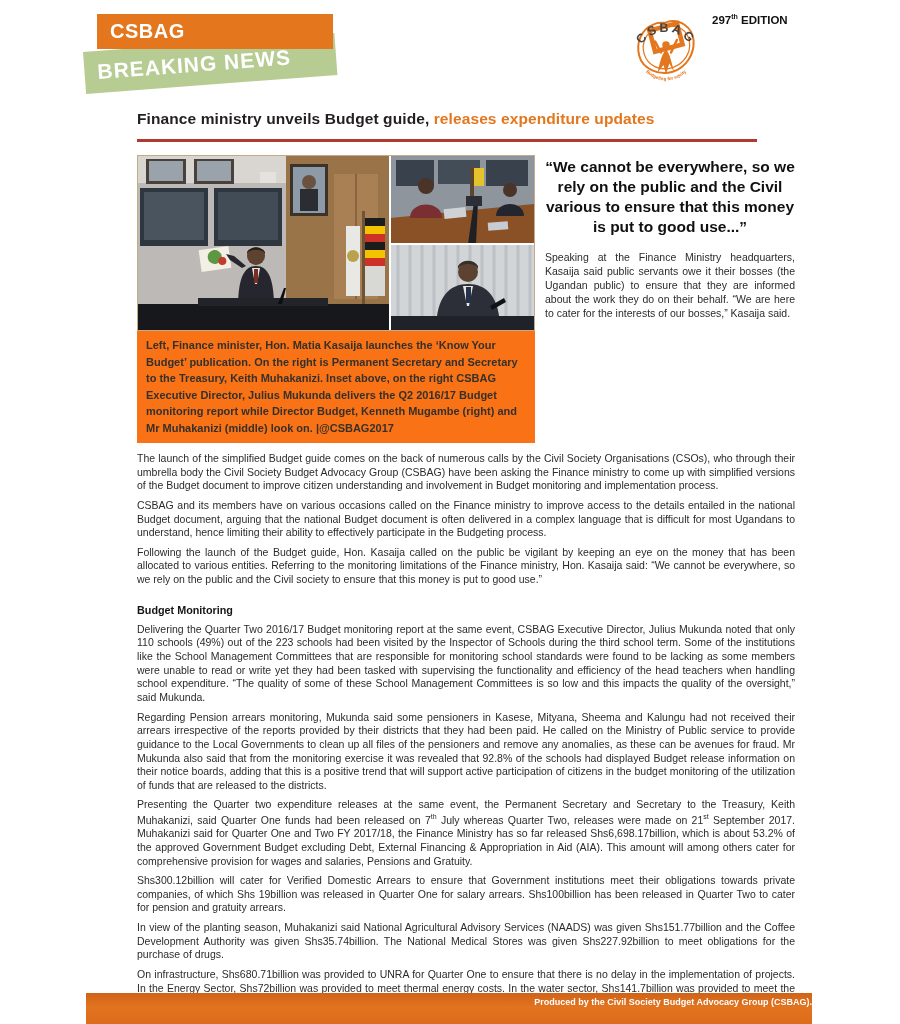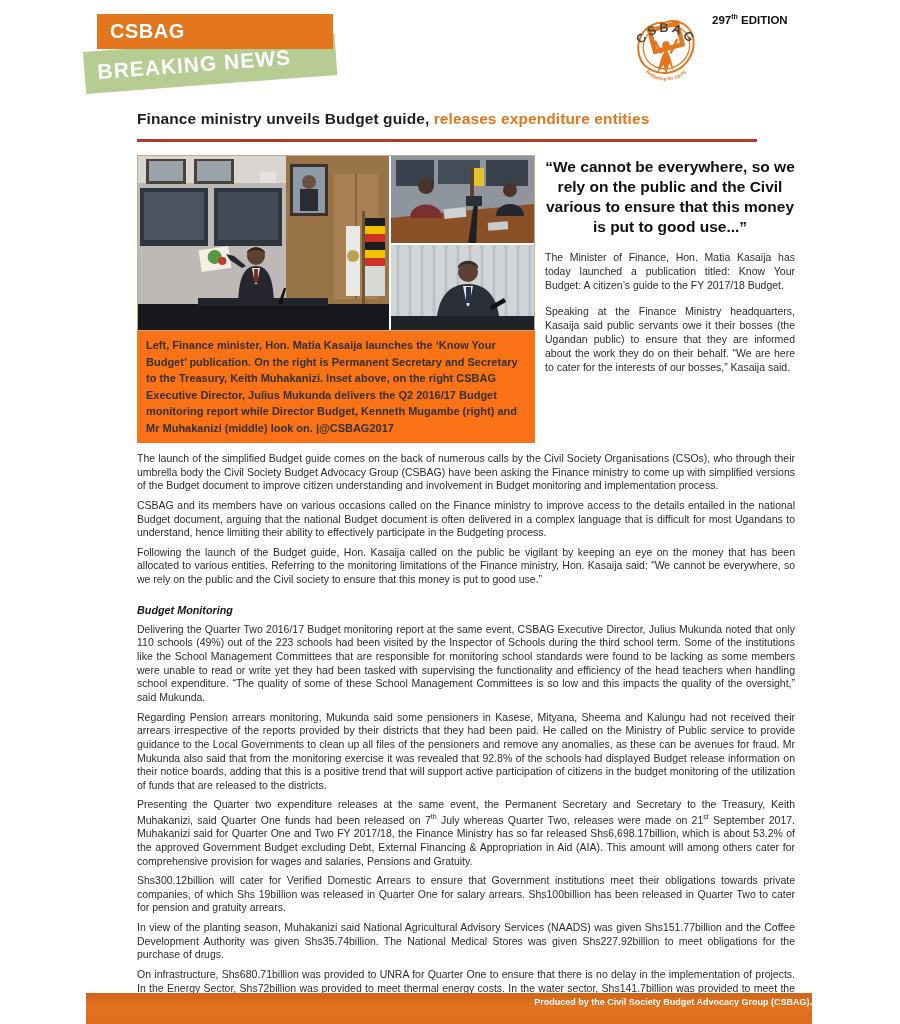--- a/index.html
+++ b/index.html
@@ -41,21 +41,21 @@
     line-height:1.5; padding:6px 9px 7px 9px; text-align:left;
   }
   .right-col { width:250px; padding-top:2px; }
   .pull-quote {
     font-size:15.5px; font-weight:700; color:#101010; text-align:center; line-height:1.3;
   }
   .right-col p { font-size:10.5px; line-height:1.34; text-align:justify; margin-top:12px; color:#2b2b2b; }
   .article { margin-top:9px; }
   .article p { font-size:10.5px; line-height:1.3; text-align:justify; margin-bottom:6px; color:#2b2b2b; }
   .article p sup { font-size:7px; }
-  .article h3 { font-size:10.8px; font-weight:700; color:#151515; margin:17px 0 7px 0;font-style:italic; }
+  .article h3 { font-size:10.8px; font-weight:700; color:#151515; margin:17px 0 7px 0; }
   
   .footer-bar {
     position:absolute; left:86px; top:993px; width:726px; height:31px;
     background:linear-gradient(180deg,#cf6318 0%, #e2731f 45%, #dd6c1c 100%);
     text-align:right; padding-top:4px;
   }
   .footer-line1 { color:#ffffff; font-size:9px; font-weight:700; }
   .footer-line2 { color:#ffe9d2; font-size:8.2px; font-weight:600; margin-top:18px; }
 </style>
 </head>
@@ -96,21 +96,21 @@
       </text>
       <text font-size="5.5" font-weight="bold" fill="#e4771d" font-family="Liberation Sans, sans-serif">
         <textPath href="#arcBottom" startOffset="50%" text-anchor="middle">Budgeting for equity</textPath>
       </text>
     </svg>
   </div>
 
   <div class="edition"><span>297</span><sup>th</sup><span> EDITION</span></div>
 
   <div class="content">
-    <div class="headline"><span>Finance ministry unveils Budget guide,</span><span class="accent"> releases expenditure entities</span></div>
+    <div class="headline"><span>Finance ministry unveils Budget guide,</span><span class="accent"> releases expenditure updates</span></div>
     <div class="headline-rule"></div>
 
     <div class="two-col">
       <div class="figure-col">
         <div class="figure-frame">
           <svg width="396" height="174" viewBox="0 0 396 174">
 
             <rect x="0" y="0" width="252" height="174" fill="#bcb9b6"></rect>
             <rect x="0" y="0" width="252" height="27" fill="#d9d6d1"></rect>
             <rect x="148" y="0" width="104" height="174" fill="#9a7449"></rect>
@@ -210,21 +210,20 @@
 
             <line x1="252" y1="0" x2="252" y2="174" stroke="#ffffff" stroke-width="2"></line>
             <line x1="252" y1="88" x2="396" y2="88" stroke="#ffffff" stroke-width="2"></line>
           </svg>
         </div>
         <div class="photo-caption">Left, Finance minister, Hon. Matia Kasaija launches the ‘Know Your Budget’ publication. On the right is Permanent Secretary and Secretary to the Treasury, Keith Muhakanizi. Inset above, on the right CSBAG Executive Director, Julius Mukunda delivers the Q2 2016/17 Budget monitoring report while Director Budget, Kenneth Mugambe (right) and Mr Muhakanizi (middle) look on. |@CSBAG2017</div>
       </div>
 
       <div class="right-col">
         <div class="pull-quote">“We cannot be everywhere, so we rely on the public and the Civil various to ensure that this money is put to good use...”</div>
-        <p>The Minister of Finance, Hon. Matia Kasaija has today launched a publication titled: Know Your Budget: A citizen’s guide to the FY 2017/18 Budget.</p>
         <p>Speaking at the Finance Ministry headquarters, Kasaija said public servants owe it their bosses (the Ugandan public) to ensure that they are informed about the work they do on their behalf. “We are here to cater for the interests of our bosses,” Kasaija said.</p>
       </div>
     </div>
 
     <div class="article">
       <p>The launch of the simplified Budget guide comes on the back of numerous calls by the Civil Society Organisations (CSOs), who through their umbrella body the Civil Society Budget Advocacy Group (CSBAG) have been asking the Finance ministry to come up with simplified versions of the Budget document to improve citizen understanding and involvement in Budget monitoring and implementation process.</p>
       <p>CSBAG and its members have on various occasions called on the Finance ministry to improve access to the details entailed in the national Budget document, arguing that the national Budget document is often delivered in a complex language that is difficult for most Ugandans to understand, hence limiting their ability to effectively participate in the Budgeting process.</p>
       <p>Following the launch of the Budget guide, Hon. Kasaija called on the public be vigilant by keeping an eye on the money that has been allocated to various entities.  Referring to the monitoring limitations of the Finance ministry, Hon. Kasaija said: “We cannot be everywhere, so we rely on the public and the Civil society to ensure that this money is put to good use.”</p>
 
       <h3>Budget Monitoring</h3>

